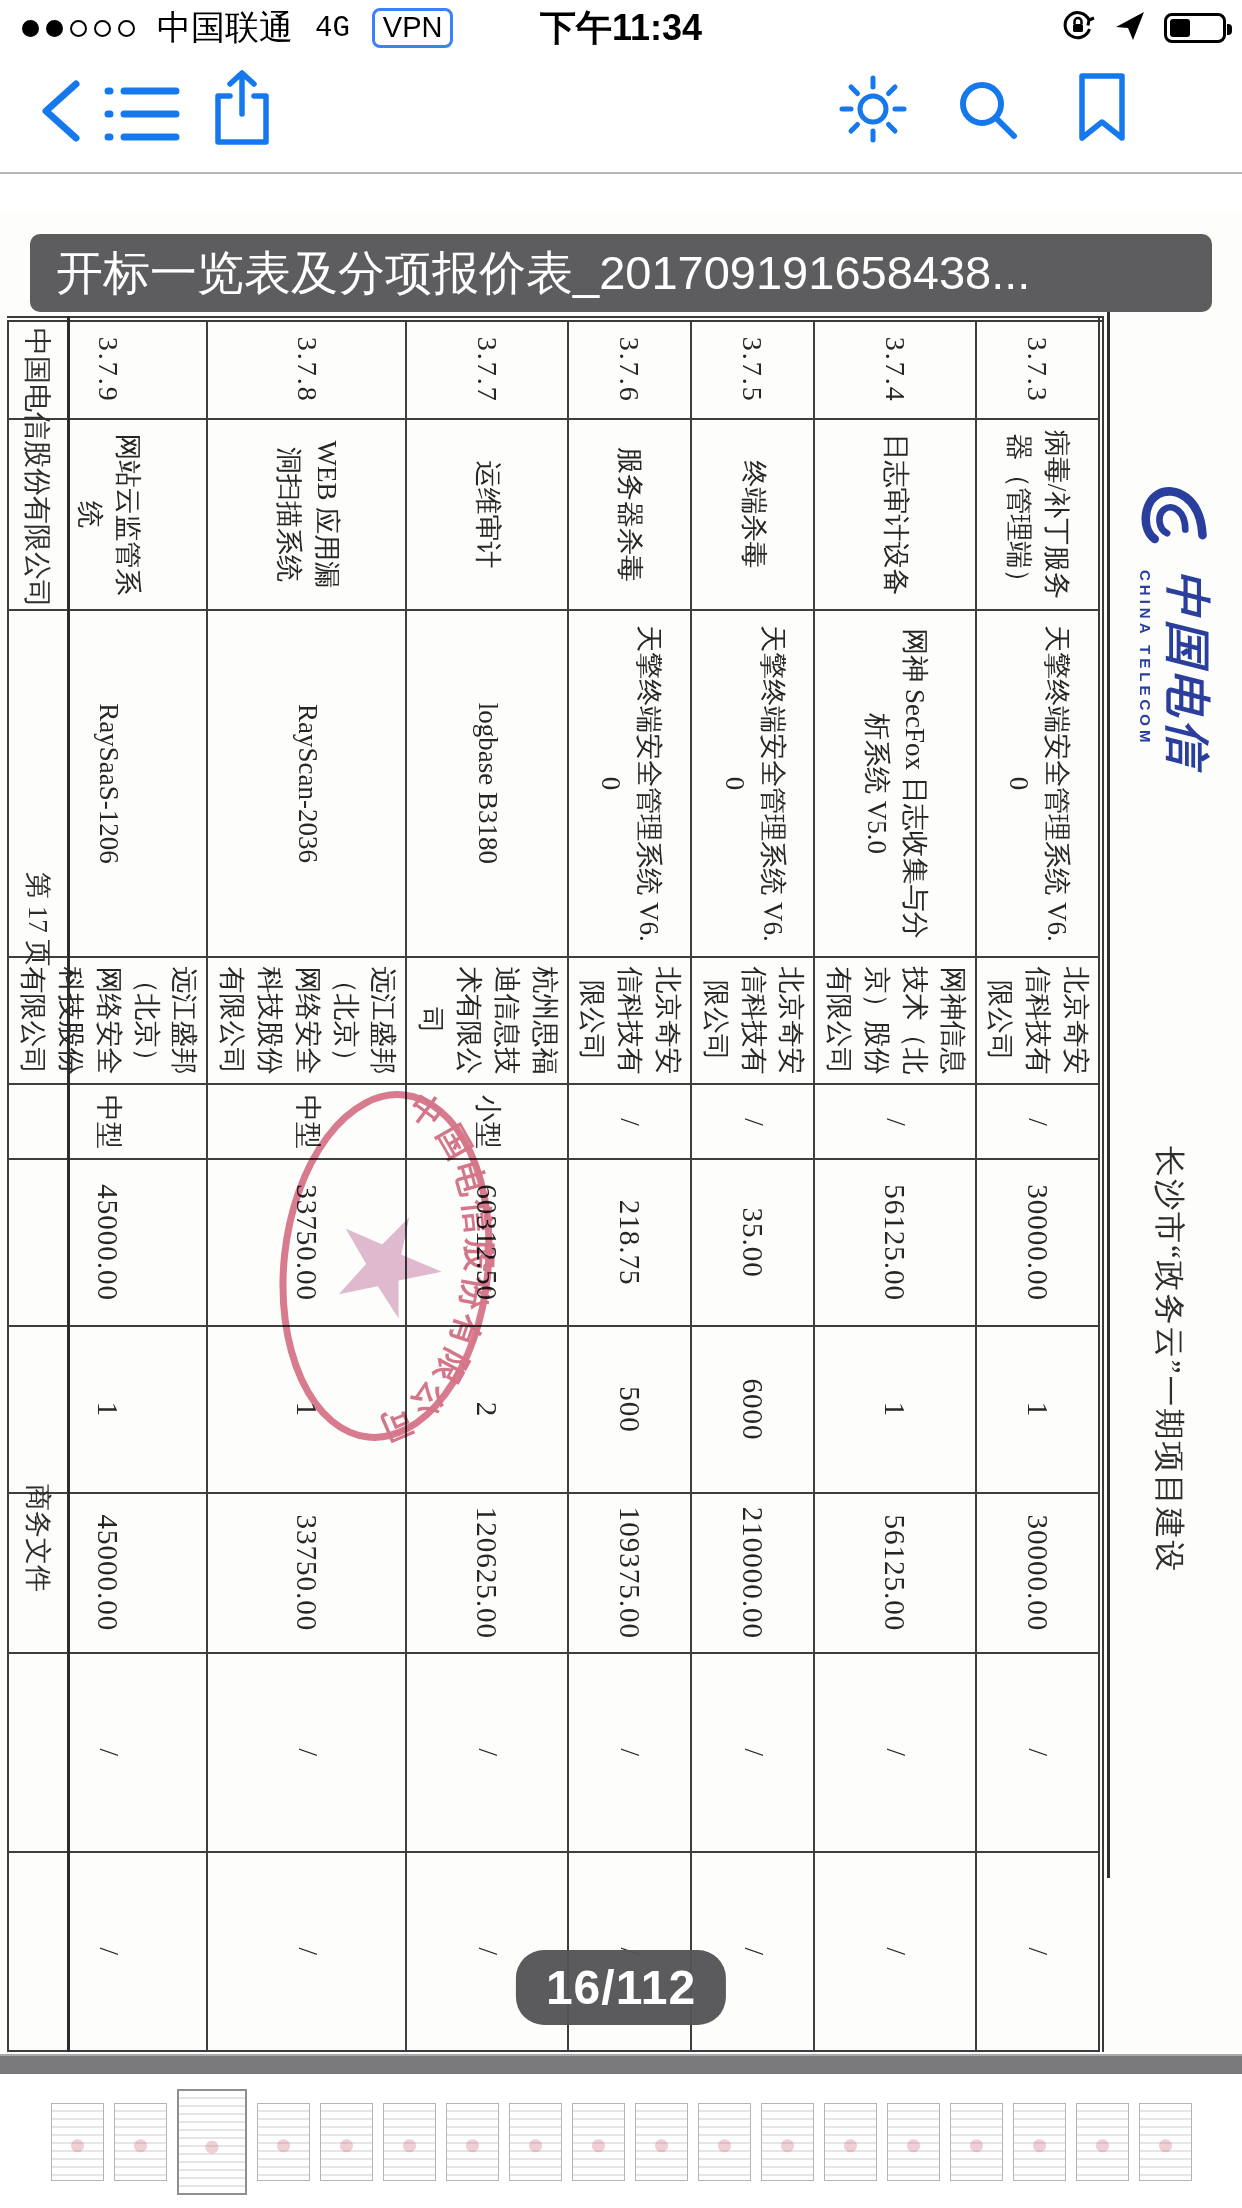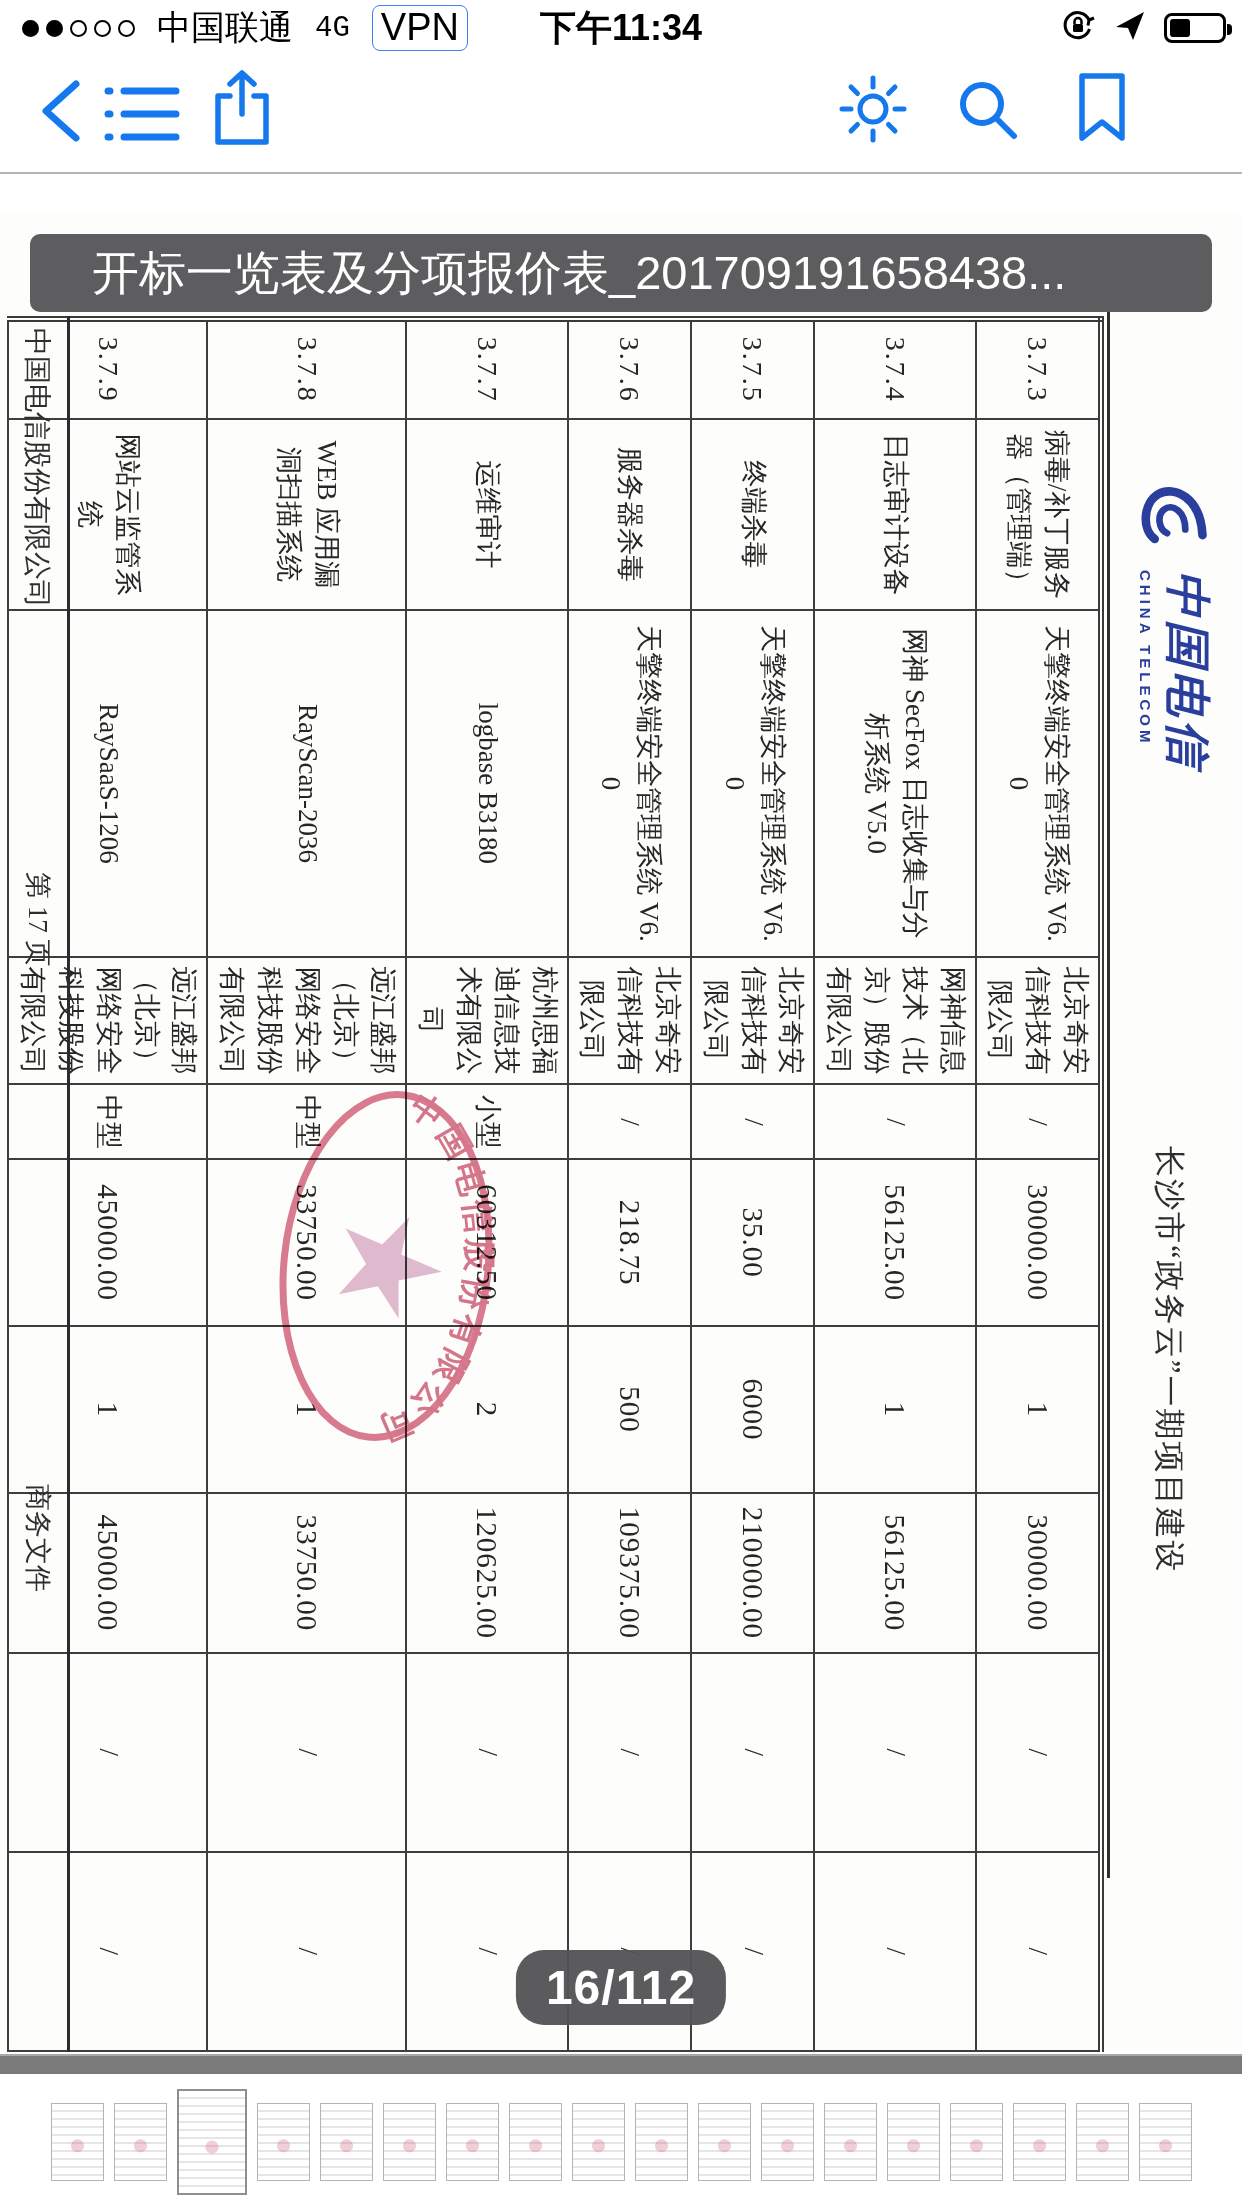--- a/index.html
+++ b/index.html
@@ -10,21 +10,21 @@
   }
   
   .statusbar{position:absolute;top:0;left:0;width:1242px;height:56px;
     display:flex;align-items:center;color:#000;}
   .sb-left{position:absolute;left:22px;top:0;height:56px;display:flex;align-items:center;gap:22px;}
   .sb-dots{display:flex;gap:7px;align-items:center;}
   .sb-dot{width:17px;height:17px;border-radius:50%;border:2px solid #000;box-sizing:border-box;}
   .sb-dot.filled{background:#000;}
   .sb-carrier{font-size:34px;}
   .sb-net{font-size:29px;font-family:Liberation Mono, monospace;}
-  .sb-vpn{font-size:38px;border:1px solid #3b82f6;border-radius:8px;padding:1px 8px;line-height:1.1;}
+  .sb-vpn{font-size:29px;border:3px solid #3b82f6;border-radius:8px;padding:1px 8px;line-height:1.1;}
   .sb-time{position:absolute;left:0;right:0;text-align:center;font-size:36px;font-weight:600;}
   .sb-right{position:absolute;right:16px;top:0;height:56px;display:flex;align-items:center;gap:18px;}
   .battery{position:relative;width:62px;height:30px;border:3px solid #000;border-radius:8px;box-sizing:border-box;}
   .battery .fill{position:absolute;left:3px;top:3px;bottom:3px;background:#000;border-radius:3px;}
   .battery::after{content:"";position:absolute;right:-9px;top:8px;width:5px;height:11px;background:#000;border-radius:0 4px 4px 0;}
   
   .toolbar{position:absolute;top:56px;left:0;width:1242px;height:116px;background:#fff;border-bottom:2px solid #b6b6b8;}
   .tb-icon{position:absolute;top:18px;cursor:pointer;}
   .tb-icon svg{display:block;}
   
@@ -47,21 +47,21 @@
   .pf-doc{position:absolute;left:1272px;font-size:27px;}
   .ct-logo{position:absolute;left:262px;top:24px;display:flex;align-items:flex-start;gap:10px;}
   .ct-logo .cn{font-size:46px;font-weight:bold;color:#2a3f9d;letter-spacing:4px;font-family:"Liberation Serif",serif;font-style:italic;}
   .ct-logo .en{font-size:15px;font-weight:bold;color:#2a3f9d;letter-spacing:4px;margin-top:2px;font-family:"Liberation Sans",sans-serif;}
   .stamp{position:absolute;left:872px;top:742px;width:364px;height:228px;
     mix-blend-mode:multiply;opacity:.85;transform:rotate(6deg);}
   
   .doc-titlebar{position:absolute;top:234px;left:30px;width:1182px;height:78px;
     background:rgba(86,86,90,.96);border-radius:10px;display:flex;align-items:center;
     padding:0 26px;box-sizing:border-box;z-index:5;}
-  .doc-titlebar span{color:#fff;font-size:47px;font-weight:500;white-space:nowrap;overflow:hidden;text-overflow:ellipsis;margin-left:36px;}
+  .doc-titlebar span{color:#fff;font-size:47px;font-weight:500;white-space:nowrap;overflow:hidden;text-overflow:ellipsis;}
   .page-badge{position:absolute;top:1950px;left:50%;transform:translateX(-50%);
     background:rgba(84,84,87,.96);color:#fff;font-size:48px;font-weight:bold;
     padding:10px 30px;border-radius:28px;z-index:6;letter-spacing:1px;}
   .scrubber{position:absolute;top:2054px;left:0;width:1242px;height:18px;background:#7a7a7d;border-top:2px solid #a9a9ac;z-index:4;}
   .thumbstrip{position:absolute;top:2082px;left:0;width:1242px;height:120px;background:#fff;
     display:flex;align-items:center;justify-content:center;gap:10px;z-index:4;}
   .thumb{width:53px;height:78px;border:1px solid #b4b4b8;box-sizing:border-box;flex:0 0 auto;
     background:
       radial-gradient(circle at 50% 55%, rgba(205,95,120,.30) 0 6px, transparent 7px),
       repeating-linear-gradient(to bottom, transparent 0 6px, rgba(140,140,155,.22) 6px 8px),

